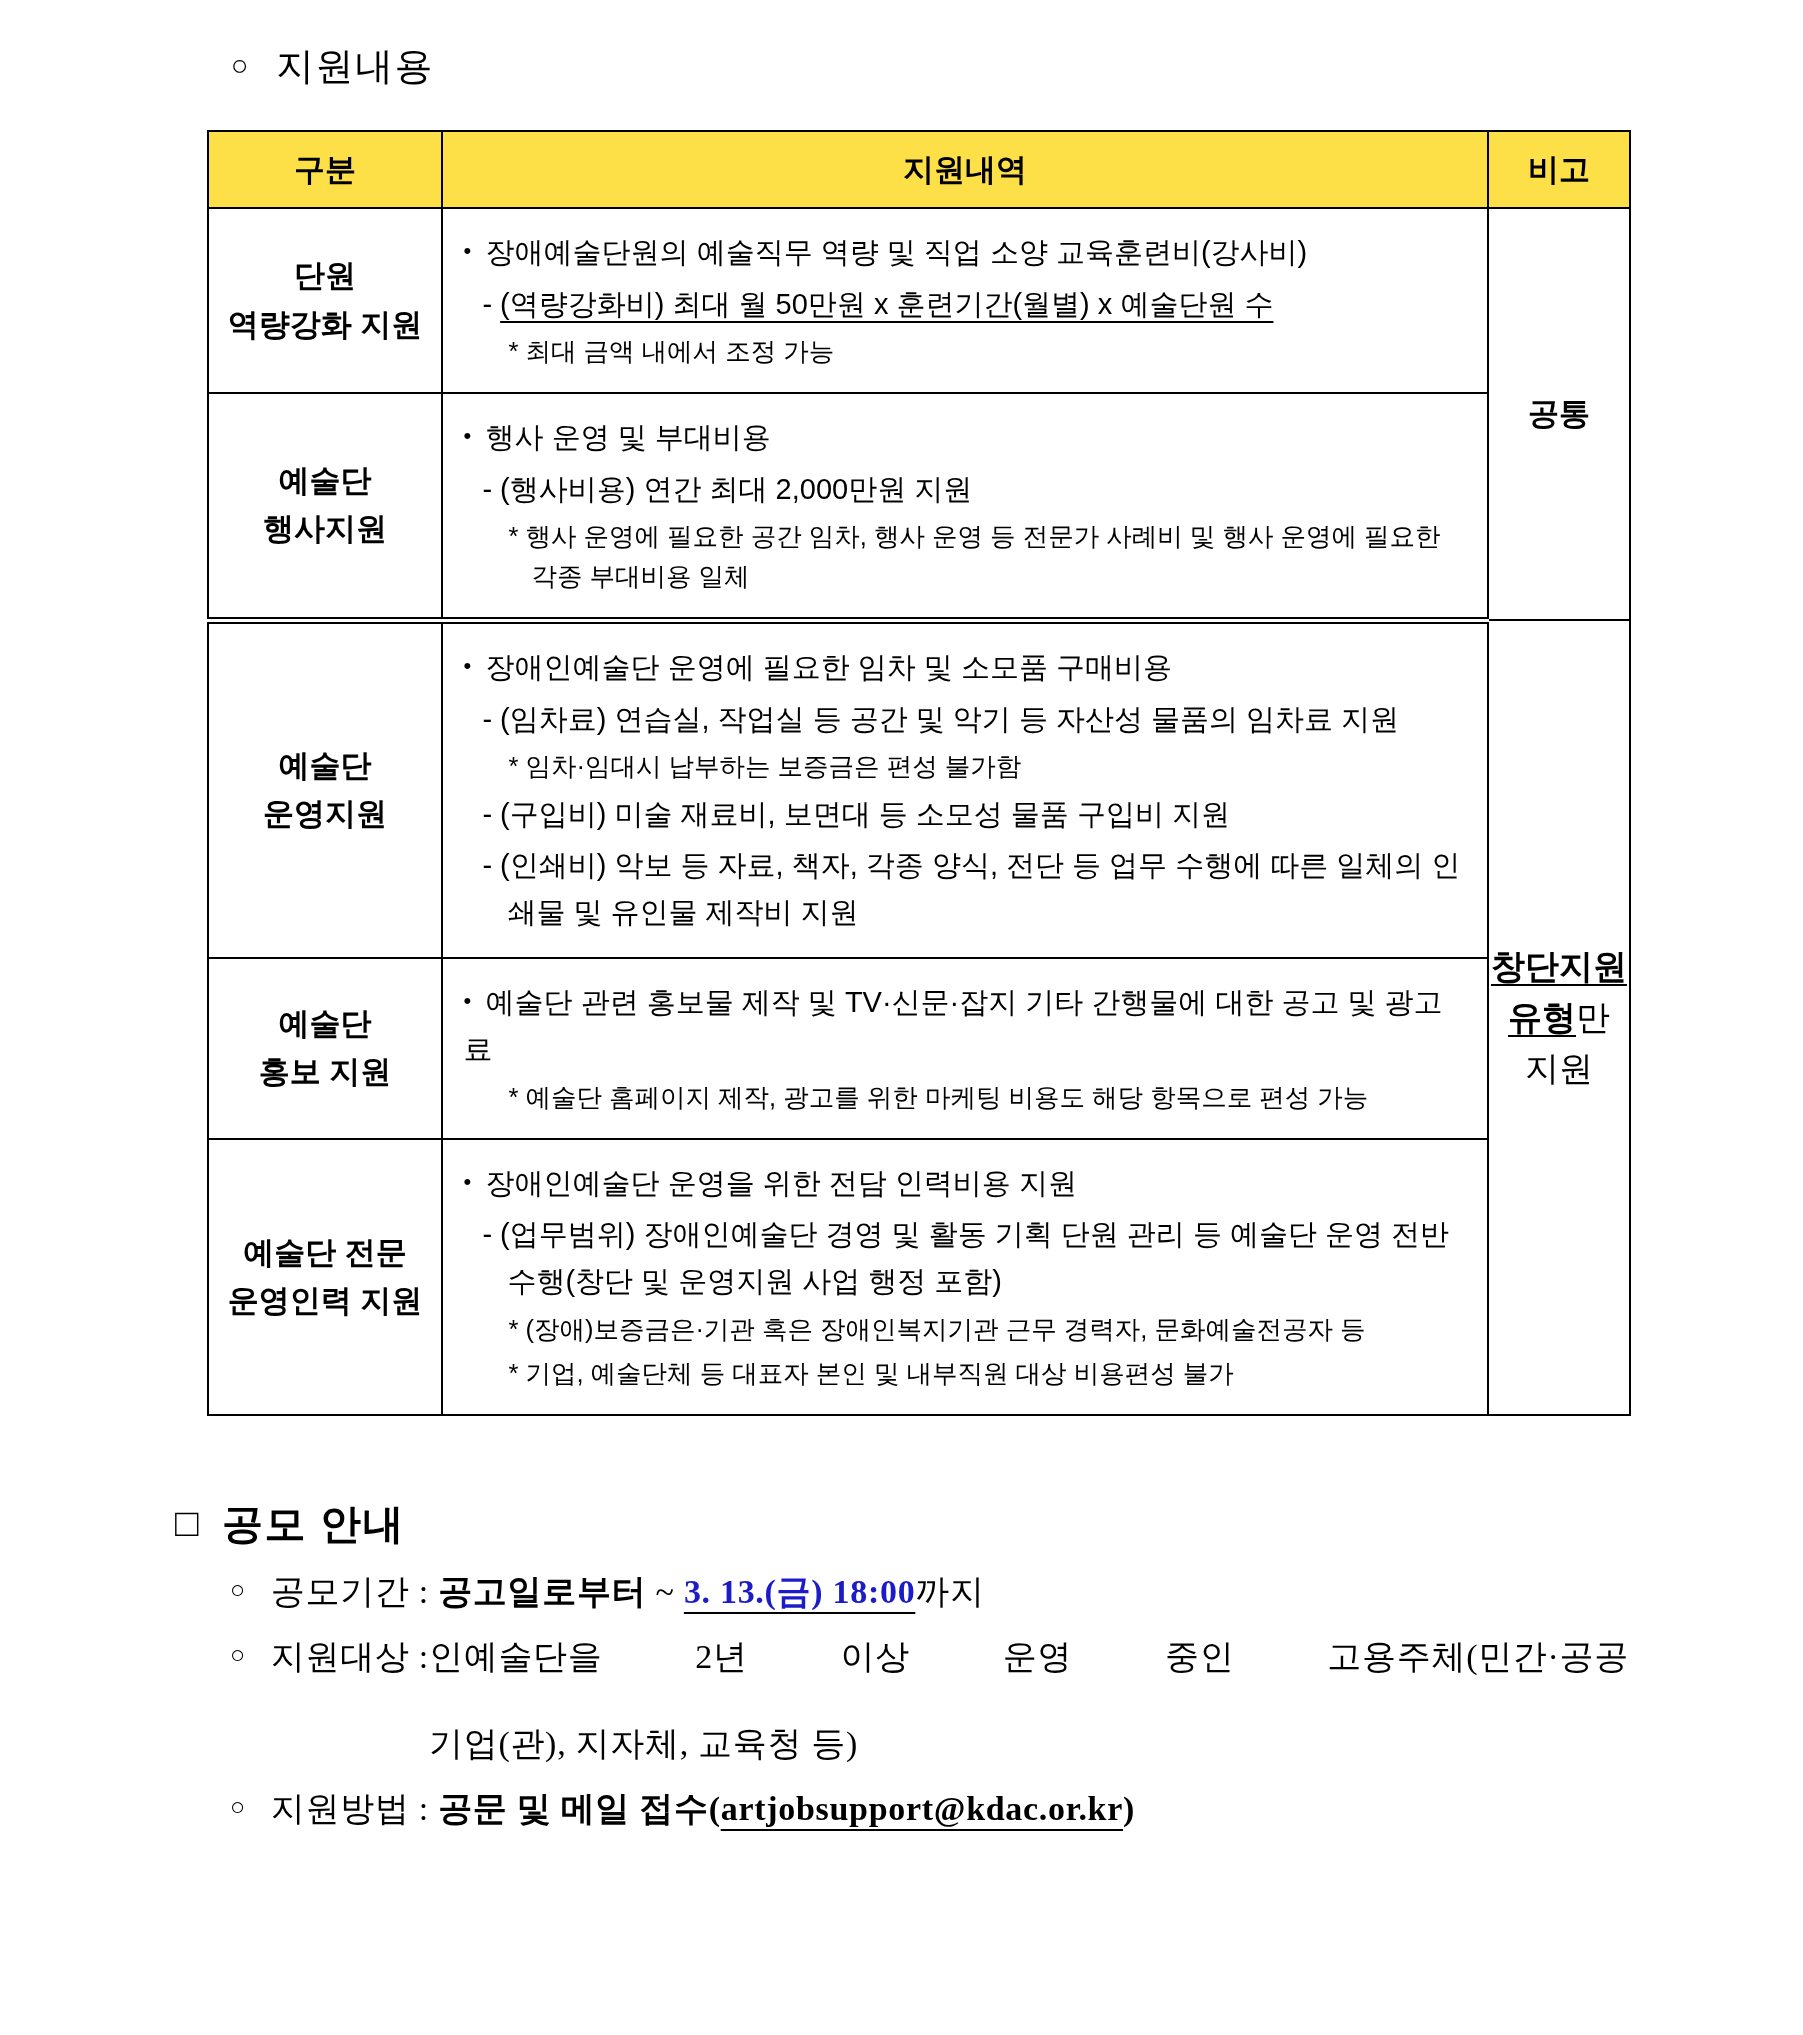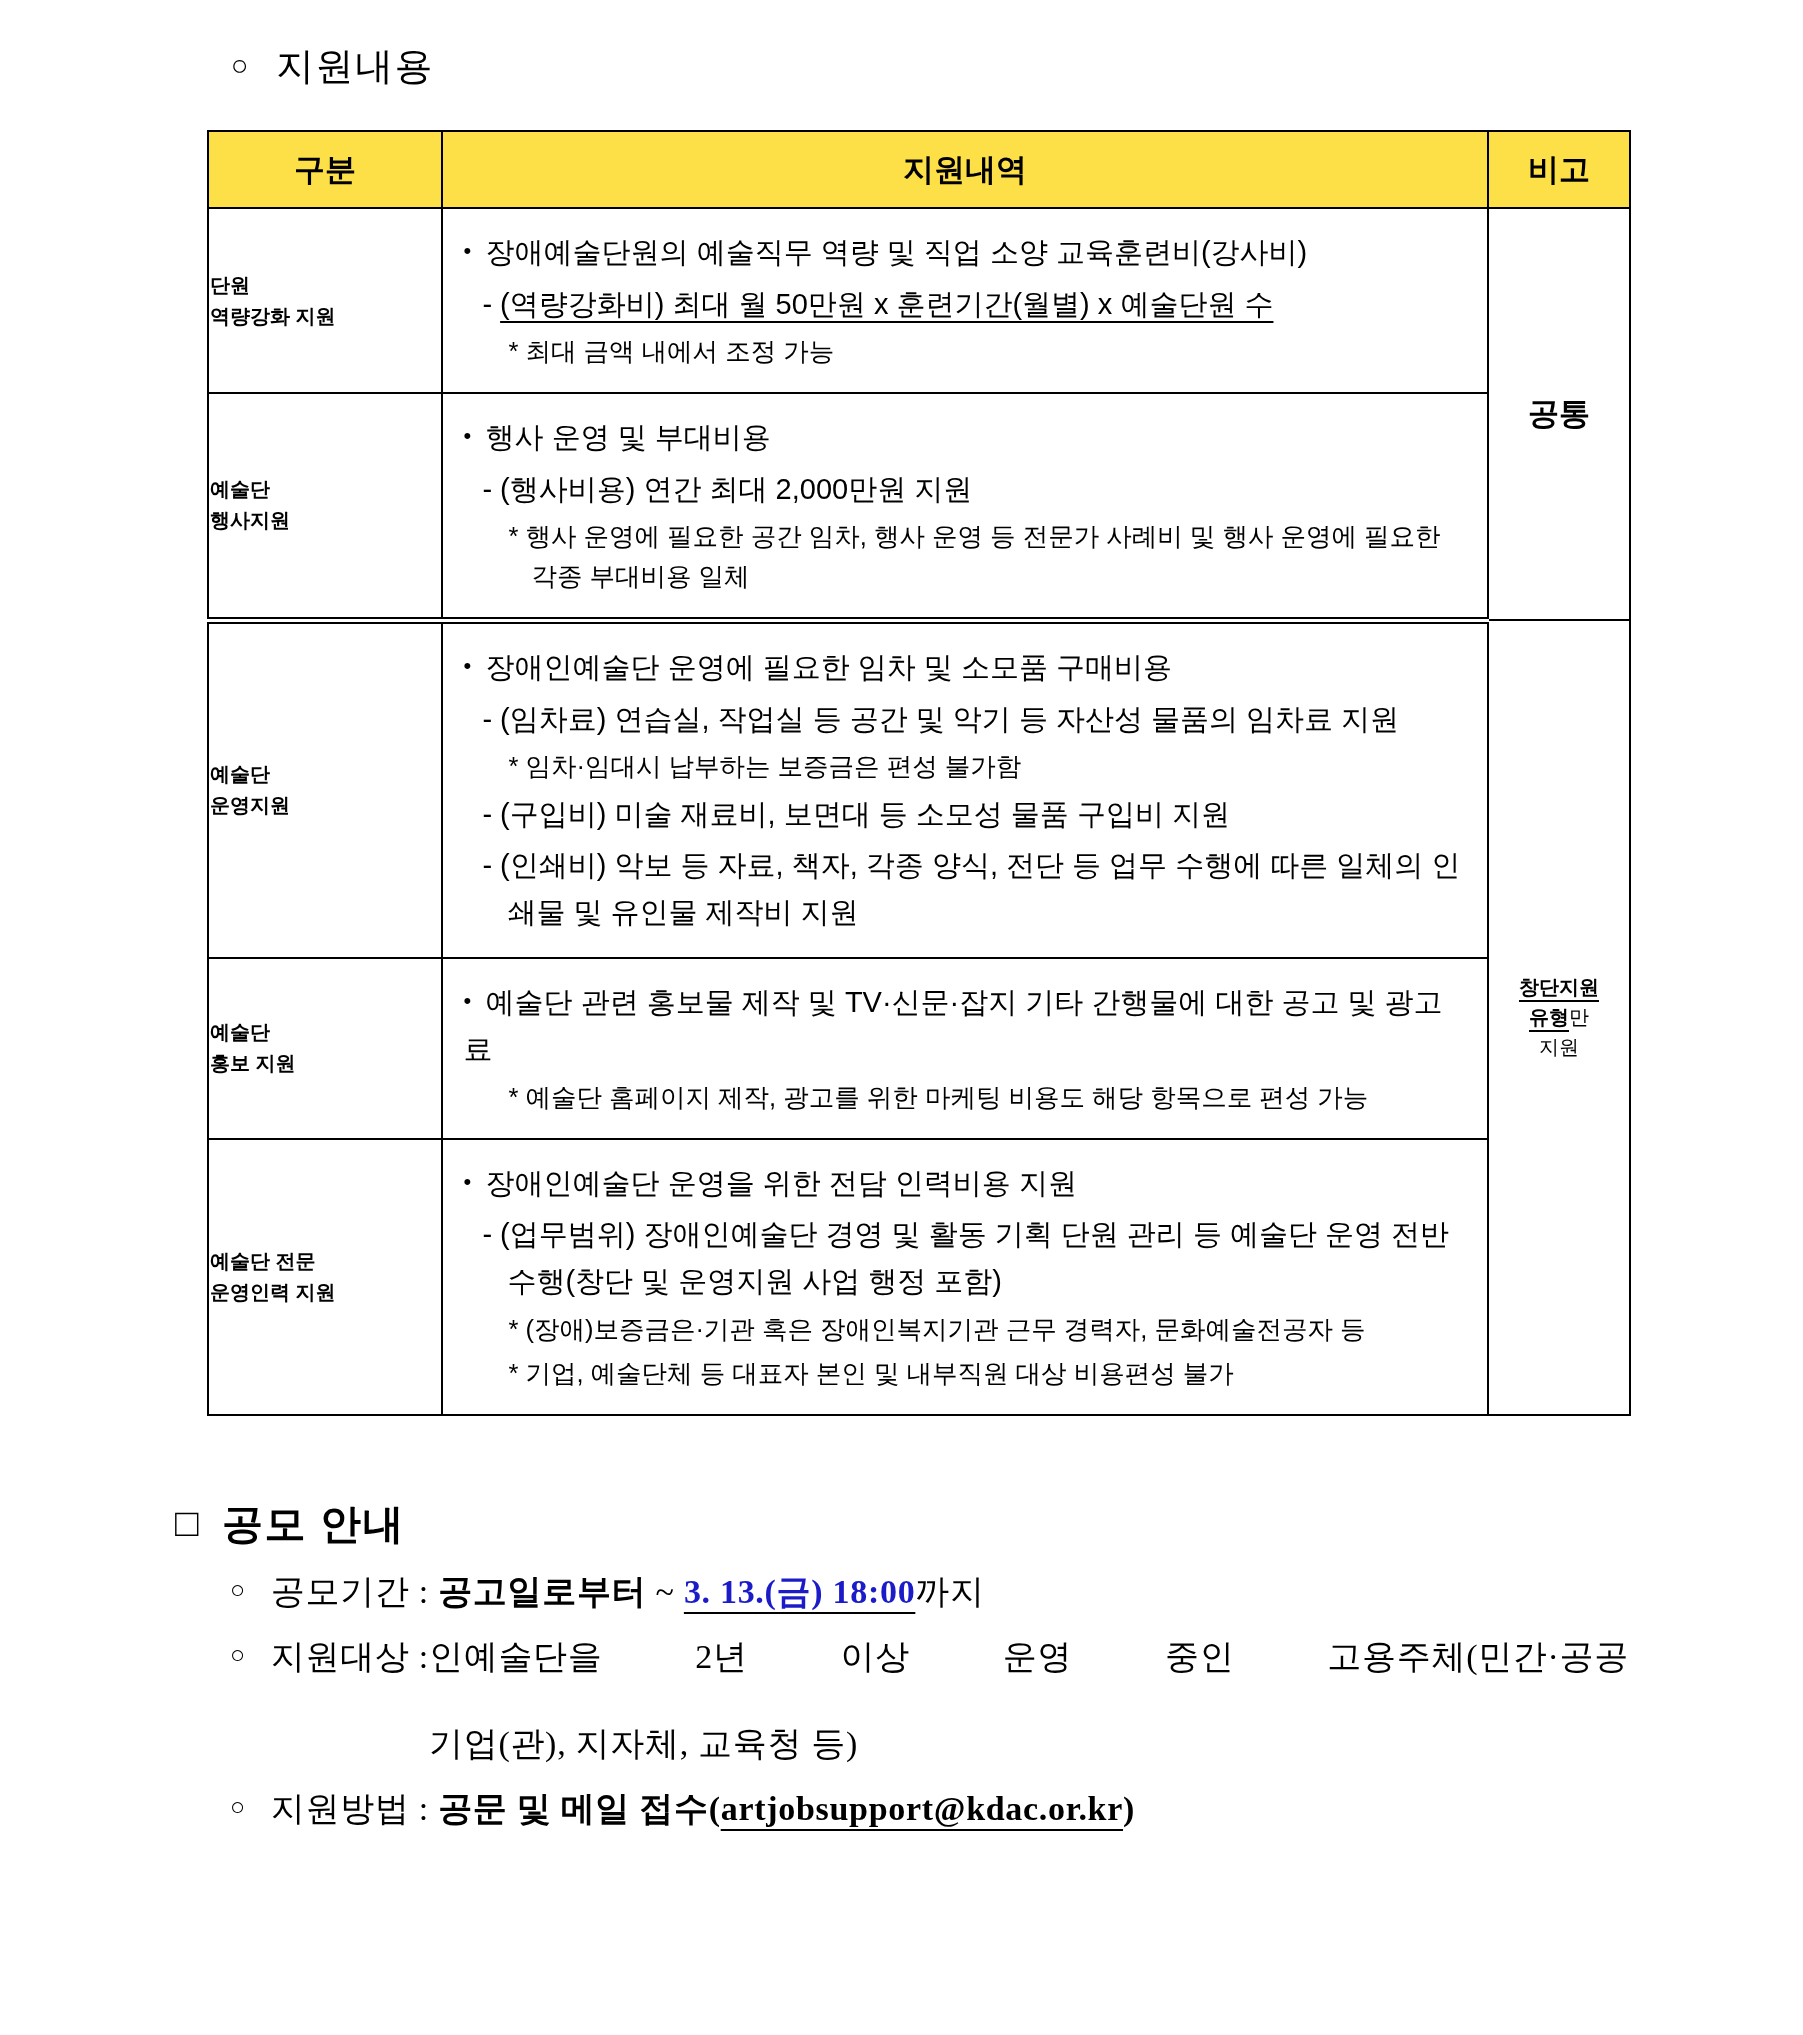--- a/index.html
+++ b/index.html
@@ -17,33 +17,33 @@
     margin:38px 0 0 207px;width:1422px;
     font-family:"Liberation Sans", sans-serif;
   }
   table.support col.c1{width:234px;}
   table.support col.c2{width:1046px;}
   table.support col.c3{width:142px;}
   table.support th, table.support td{border:2.2px solid #000;vertical-align:middle;}
   table.support th{
     background:#fde047;height:73px;font-size:31px;font-weight:bold;text-align:center;
   }
-  td.rlabel{font-size:20px;font-weight:bold;line-height:1.55;}
+  td.rlabel{font-size:31px;font-weight:bold;text-align:center;line-height:1.55;}
   td.content{font-size:29px;line-height:1.62;padding:16px 20.4px;text-align:left;}
   td.content p{margin:4.4px 0;}
   p.bullet .mk{font-size:22px;margin-right:14.5px;vertical-align:4.4px;}
   p.dash{margin-left:19px !important;padding-left:25px;text-indent:-25px;}
   p.note{
     font-size:25.5px;line-height:1.55;
     margin-left:45px !important;padding-left:23px;text-indent:-23px;
   }
   .ul{text-decoration:underline;text-decoration-thickness:2.2px;text-underline-offset:6.5px;}
   tr.dbl td{border-bottom:7.3px double #000;}
   td.remark{font-size:31px;font-weight:bold;text-align:center;line-height:1.5;}
-  td.remark2{font-size:20px;text-align:center;line-height:1.5;font-weight:normal;}
+  td.remark2{font-size:34px;text-align:center;line-height:1.5;font-weight:normal;}
   .bu{font-weight:bold;text-decoration:underline;text-decoration-thickness:2.2px;text-underline-offset:5.8px;}
   .roomy p{margin:16px 0;}
   
   .ann-heading{
     margin:81px 0 0 175px;font-family:"Liberation Sans", sans-serif;
     font-size:41px;font-weight:bold;letter-spacing:1.5px;
   }
   .ann-heading .sq{font-weight:normal;font-size:39px;margin-right:22px;vertical-align:1.5px;}
   .ann-items{margin:7.3px 175px 0 230px;}
   .ann-item{margin-top:14px;font-size:34px;line-height:1.5;letter-spacing:0.7px;}

